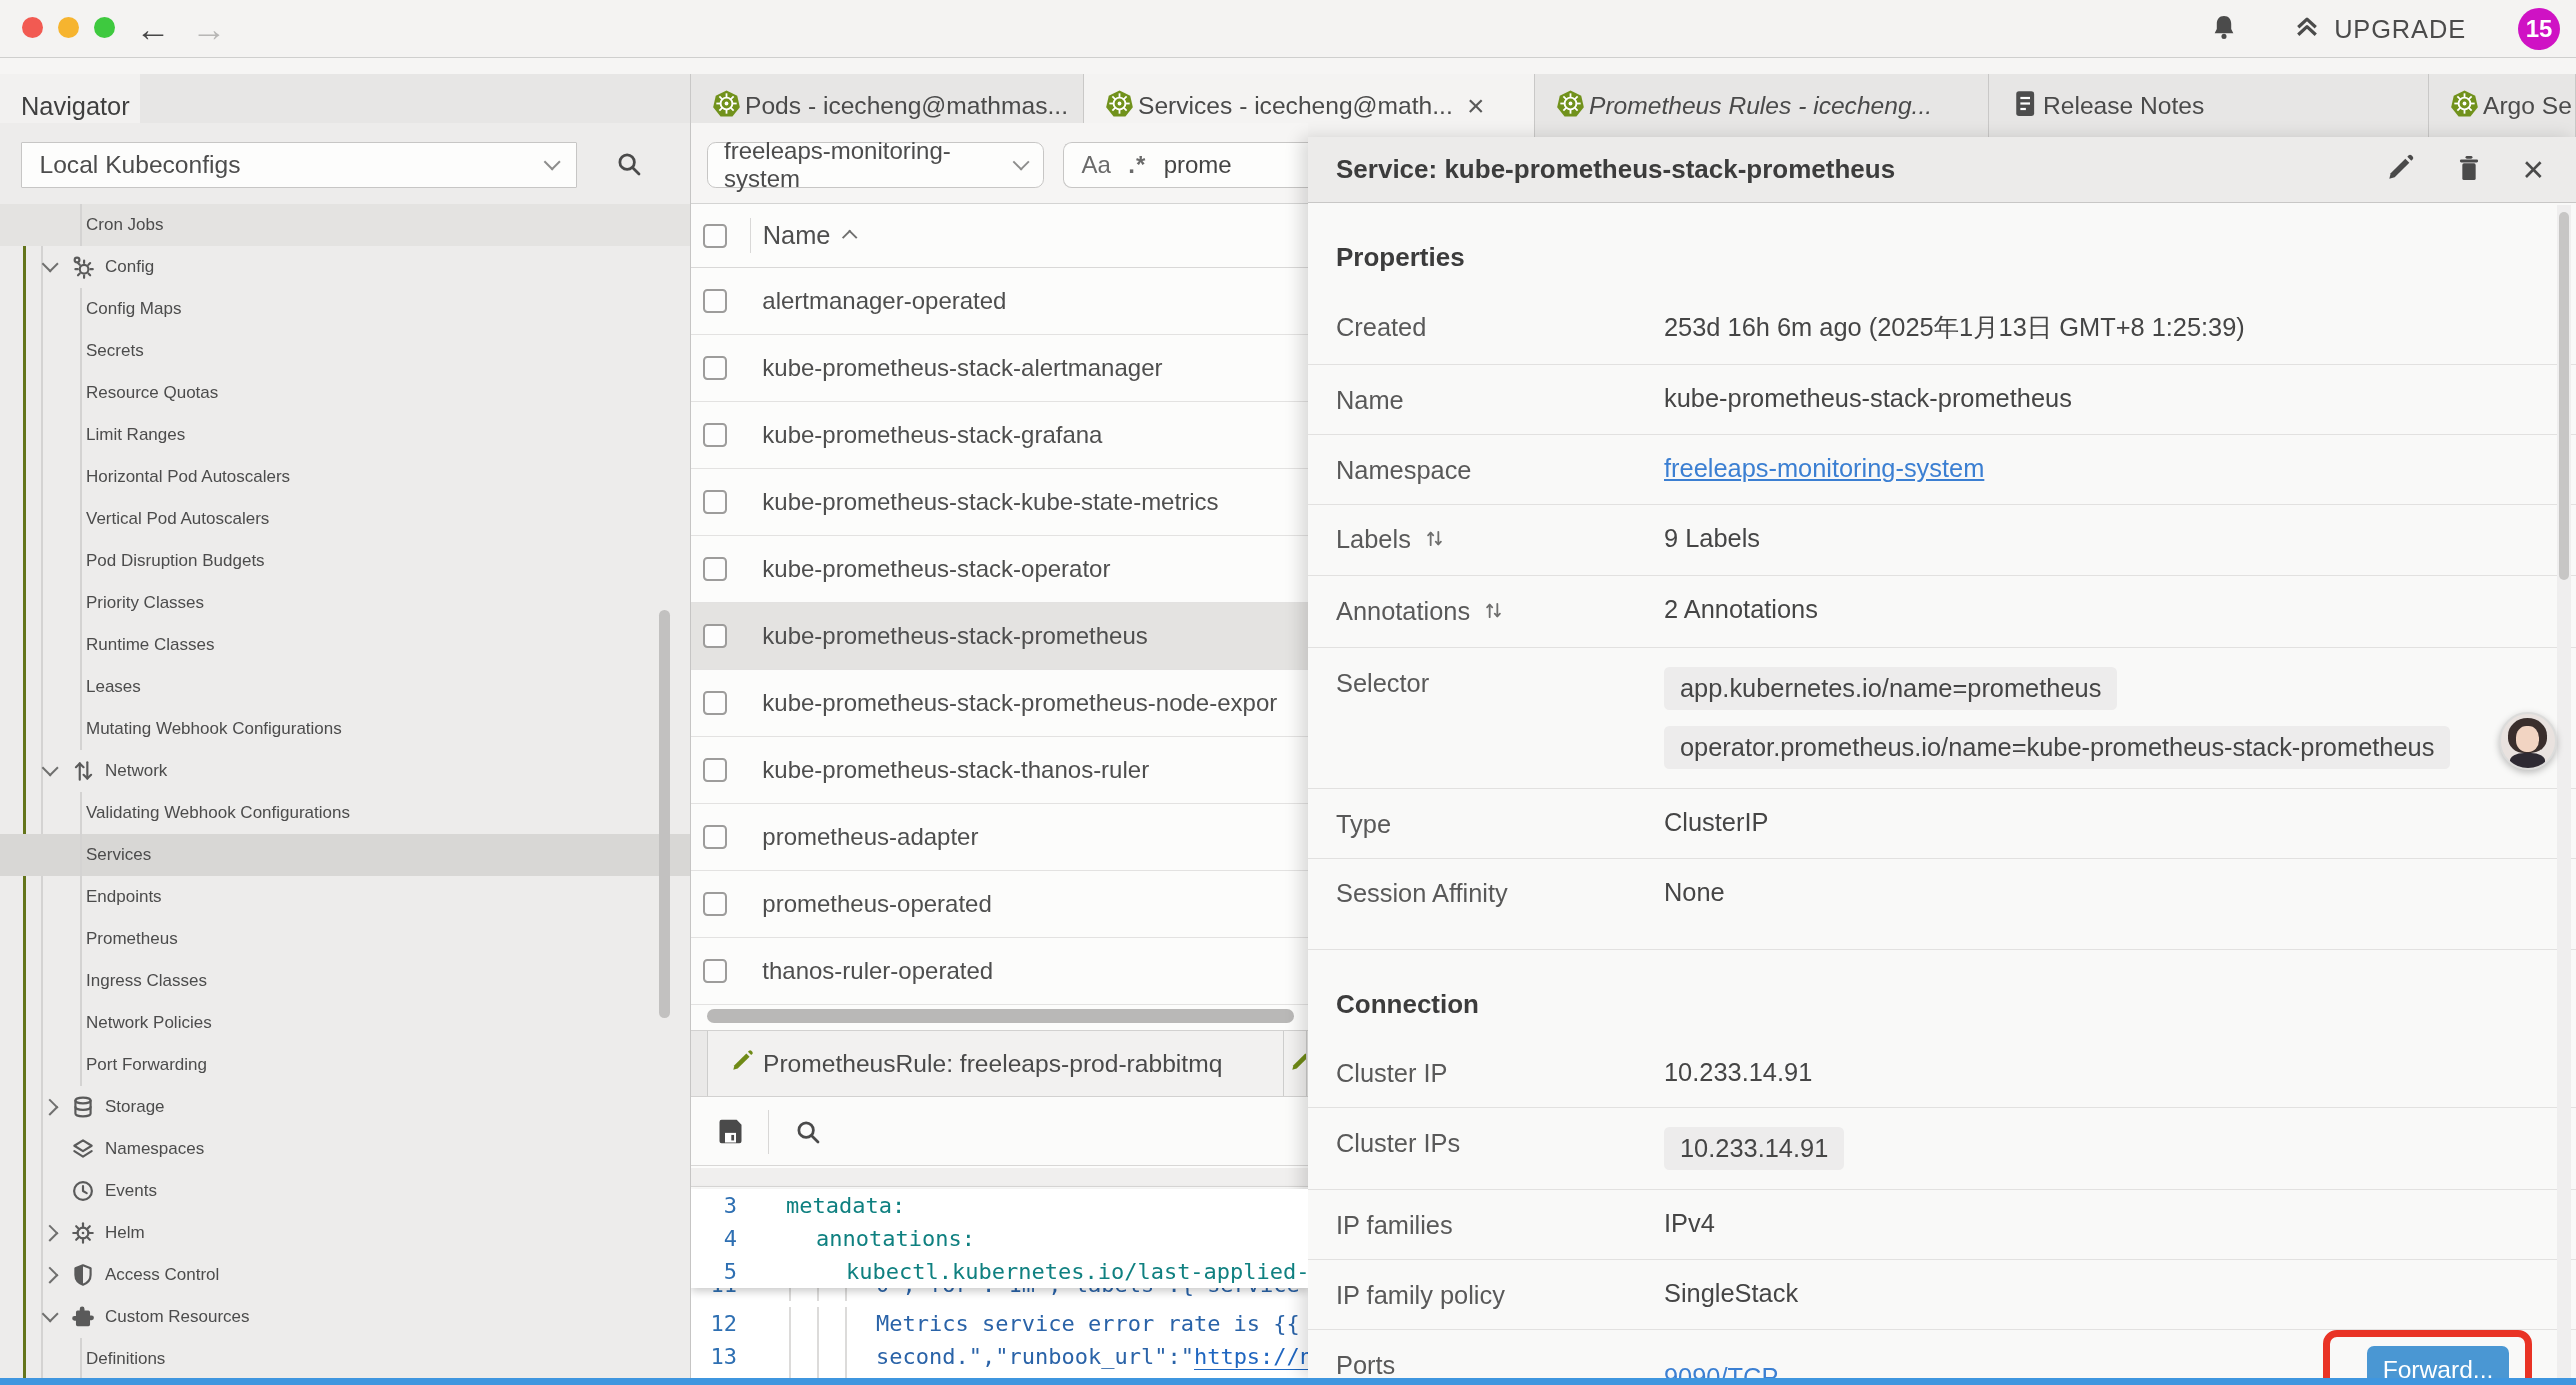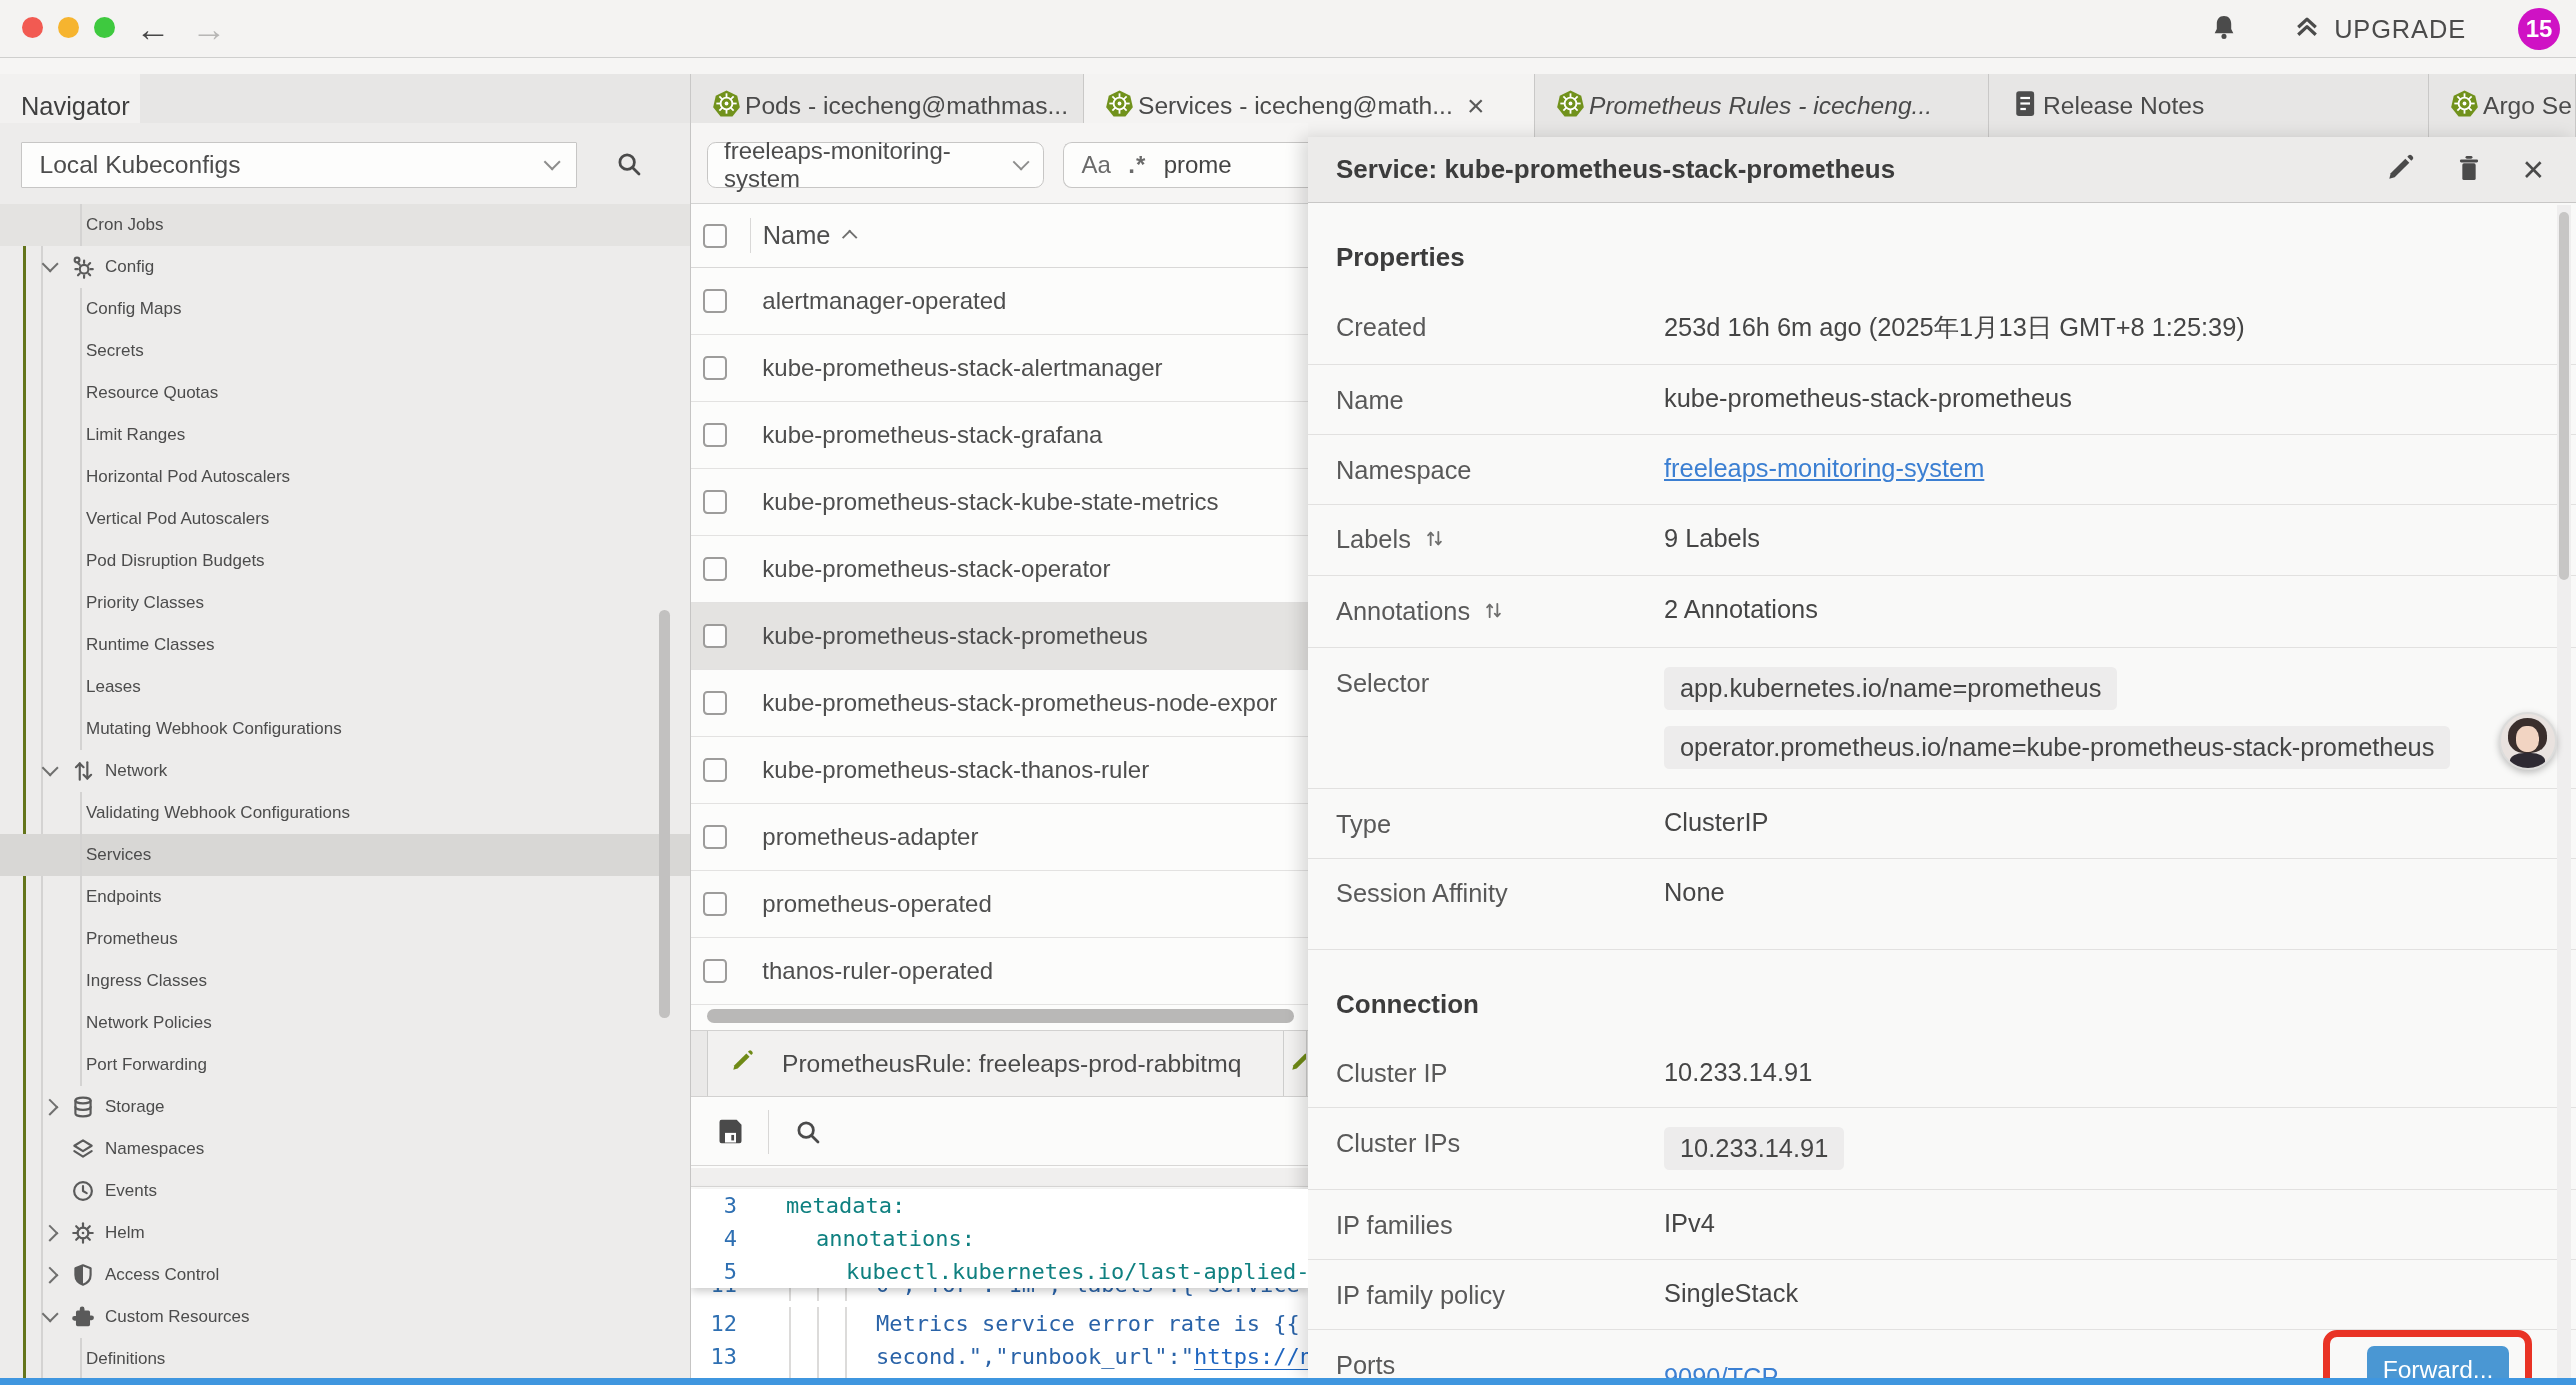--- a/index.html
+++ b/index.html
@@ -61,21 +61,21 @@
   .cbox { width:24px; height:24px; border:2.2px solid #9d9c9b; border-radius:4.4px; background:#fdfdfd; flex:0 0 auto; }
   .tbl-header .cbox { margin-left:12.3px; }
   .hdr-name { margin-left:23px; padding-left:11.4px; border-left:1.8px solid #d9d8d7; display:flex; align-items:center; gap:14px; height:35px; }
   .caret-up { width:11.4px; height:11.4px; border-left:2.6px solid #6f6f6e; border-top:2.6px solid #6f6f6e; transform:rotate(45deg); margin-top:5.3px; }
   .tbl-row { height:67px; display:flex; align-items:center; border-bottom:1.8px solid #e3e2e1; font-size:24px; color:#4e4e4e; white-space:nowrap; }
   .tbl-row .cbox { margin-left:12.3px; }
   .tbl-row .row-name { margin-left:35px; }
   .tbl-row.selected { background:#e4e3e1; }
   .hscroll { position:absolute; left:16px; top:886px; width:587px; height:14px; border-radius:7px; background:#b9b8b7; }
   .ed-tabbar { position:absolute; left:0; top:907px; width:617px; height:67px; background:#eae9e8; border-top:1.8px solid #d2d1d0; border-bottom:1.8px solid #d2d1d0; display:flex; }
-  .ed-tab { height:100%; background:#f2f1f0; border-right:1.8px solid #cdcdcc; display:flex; align-items:center; gap:27px; padding:0 21px; font-size:24.6px; color:#4a4a4a; white-space:nowrap; overflow:hidden;text-align:right; }
+  .ed-tab { height:100%; background:#f2f1f0; border-right:1.8px solid #cdcdcc; display:flex; align-items:center; gap:8px; padding:0 21px; font-size:24.6px; color:#4a4a4a; white-space:nowrap; overflow:hidden;text-align:right; }
   .ed-tab.first { margin-left:16px; border-left:1.8px solid #cdcdcc; width:577px; }
   .ed-tab.sliver { width:23px; padding:0 3.5px; }
   .ed-toolbar { position:absolute; left:0; top:975px; width:617px; height:68px; background:#fbfbfa; border-bottom:1.8px solid #d8d7d6; display:flex; align-items:center; }
   .tool-btn { width:40px; height:40px; margin-left:19px; display:flex; align-items:center; justify-content:center; }
   .tool-div { width:1.8px; height:44px; background:#d8d7d6; margin-left:17.5px; }
   .gapstrip { position:absolute; left:0; top:1045px; width:617px; height:19px; background:#f0efee; border-bottom:1.8px solid #d8d7d6; }
   
   .code { position:absolute; left:0; top:1066px; width:617px; bottom:0; background:#ffffff; font-family:"DejaVu Sans Mono", monospace; font-size:22px; }
   .code-line { position:relative; height:33px; display:flex; align-items:center; }
   .code .gutter { width:60px; flex:0 0 auto; text-align:right; padding-right:14px; color:#2e6fb2; }

